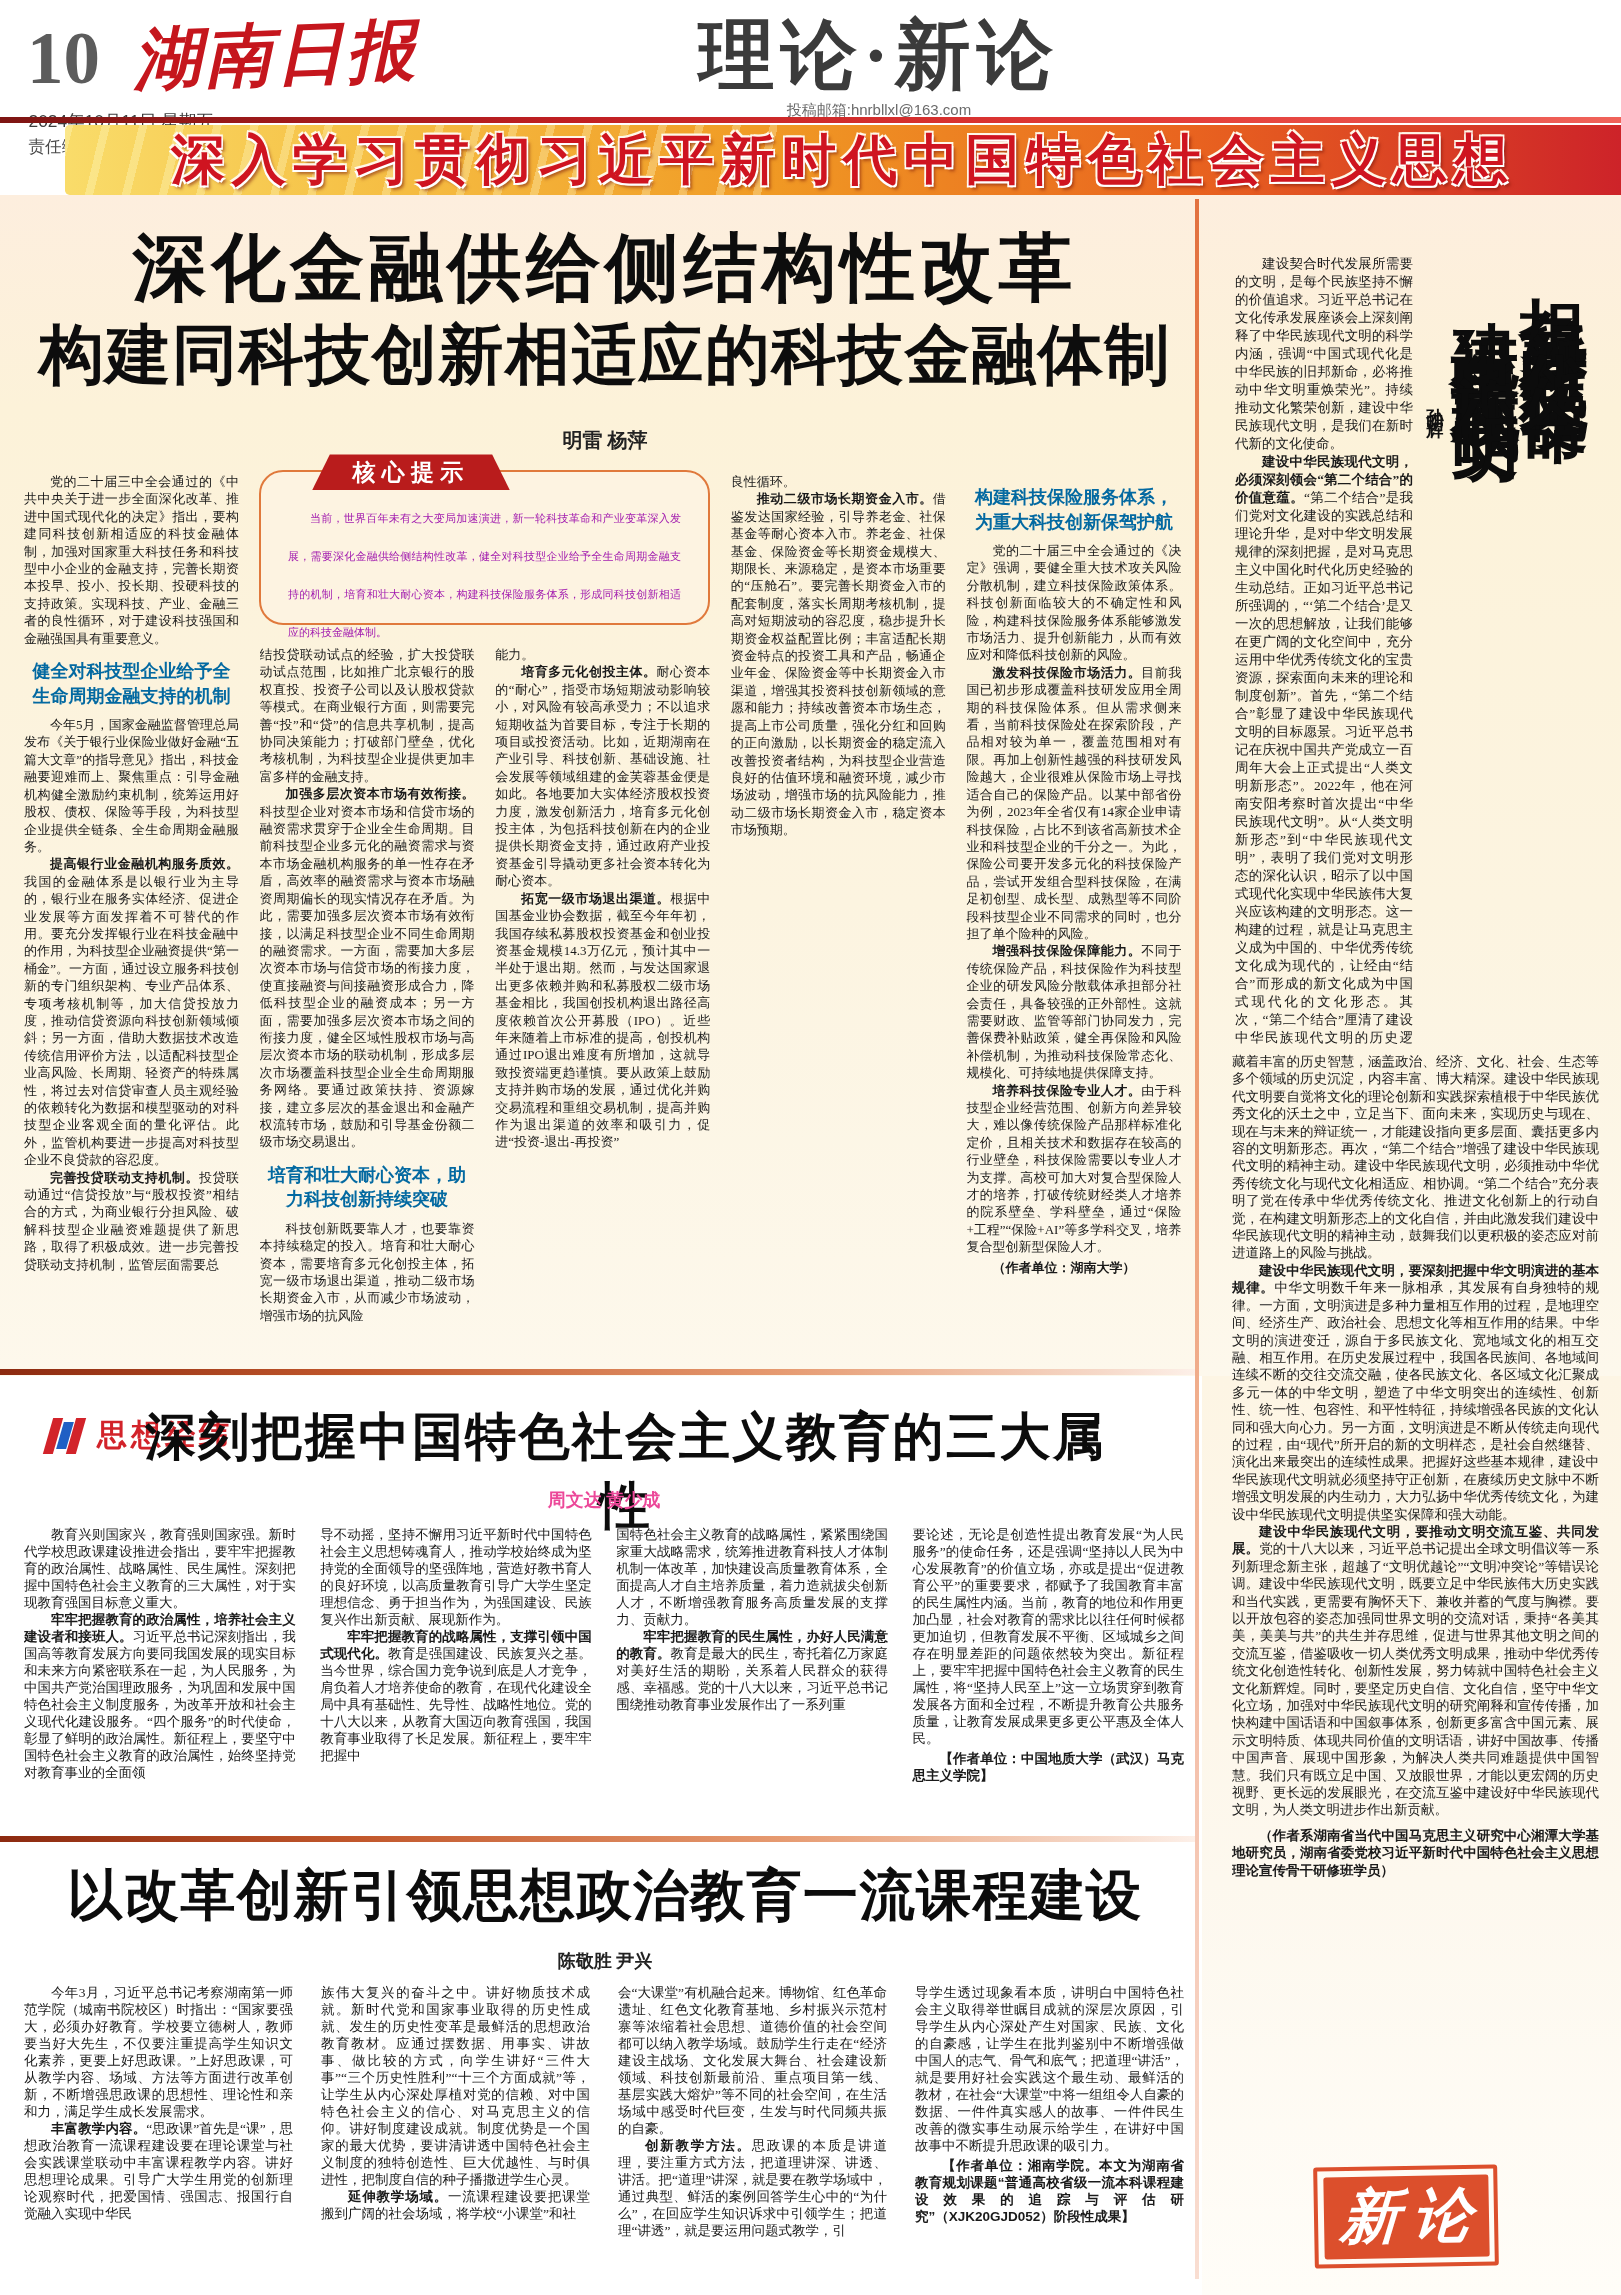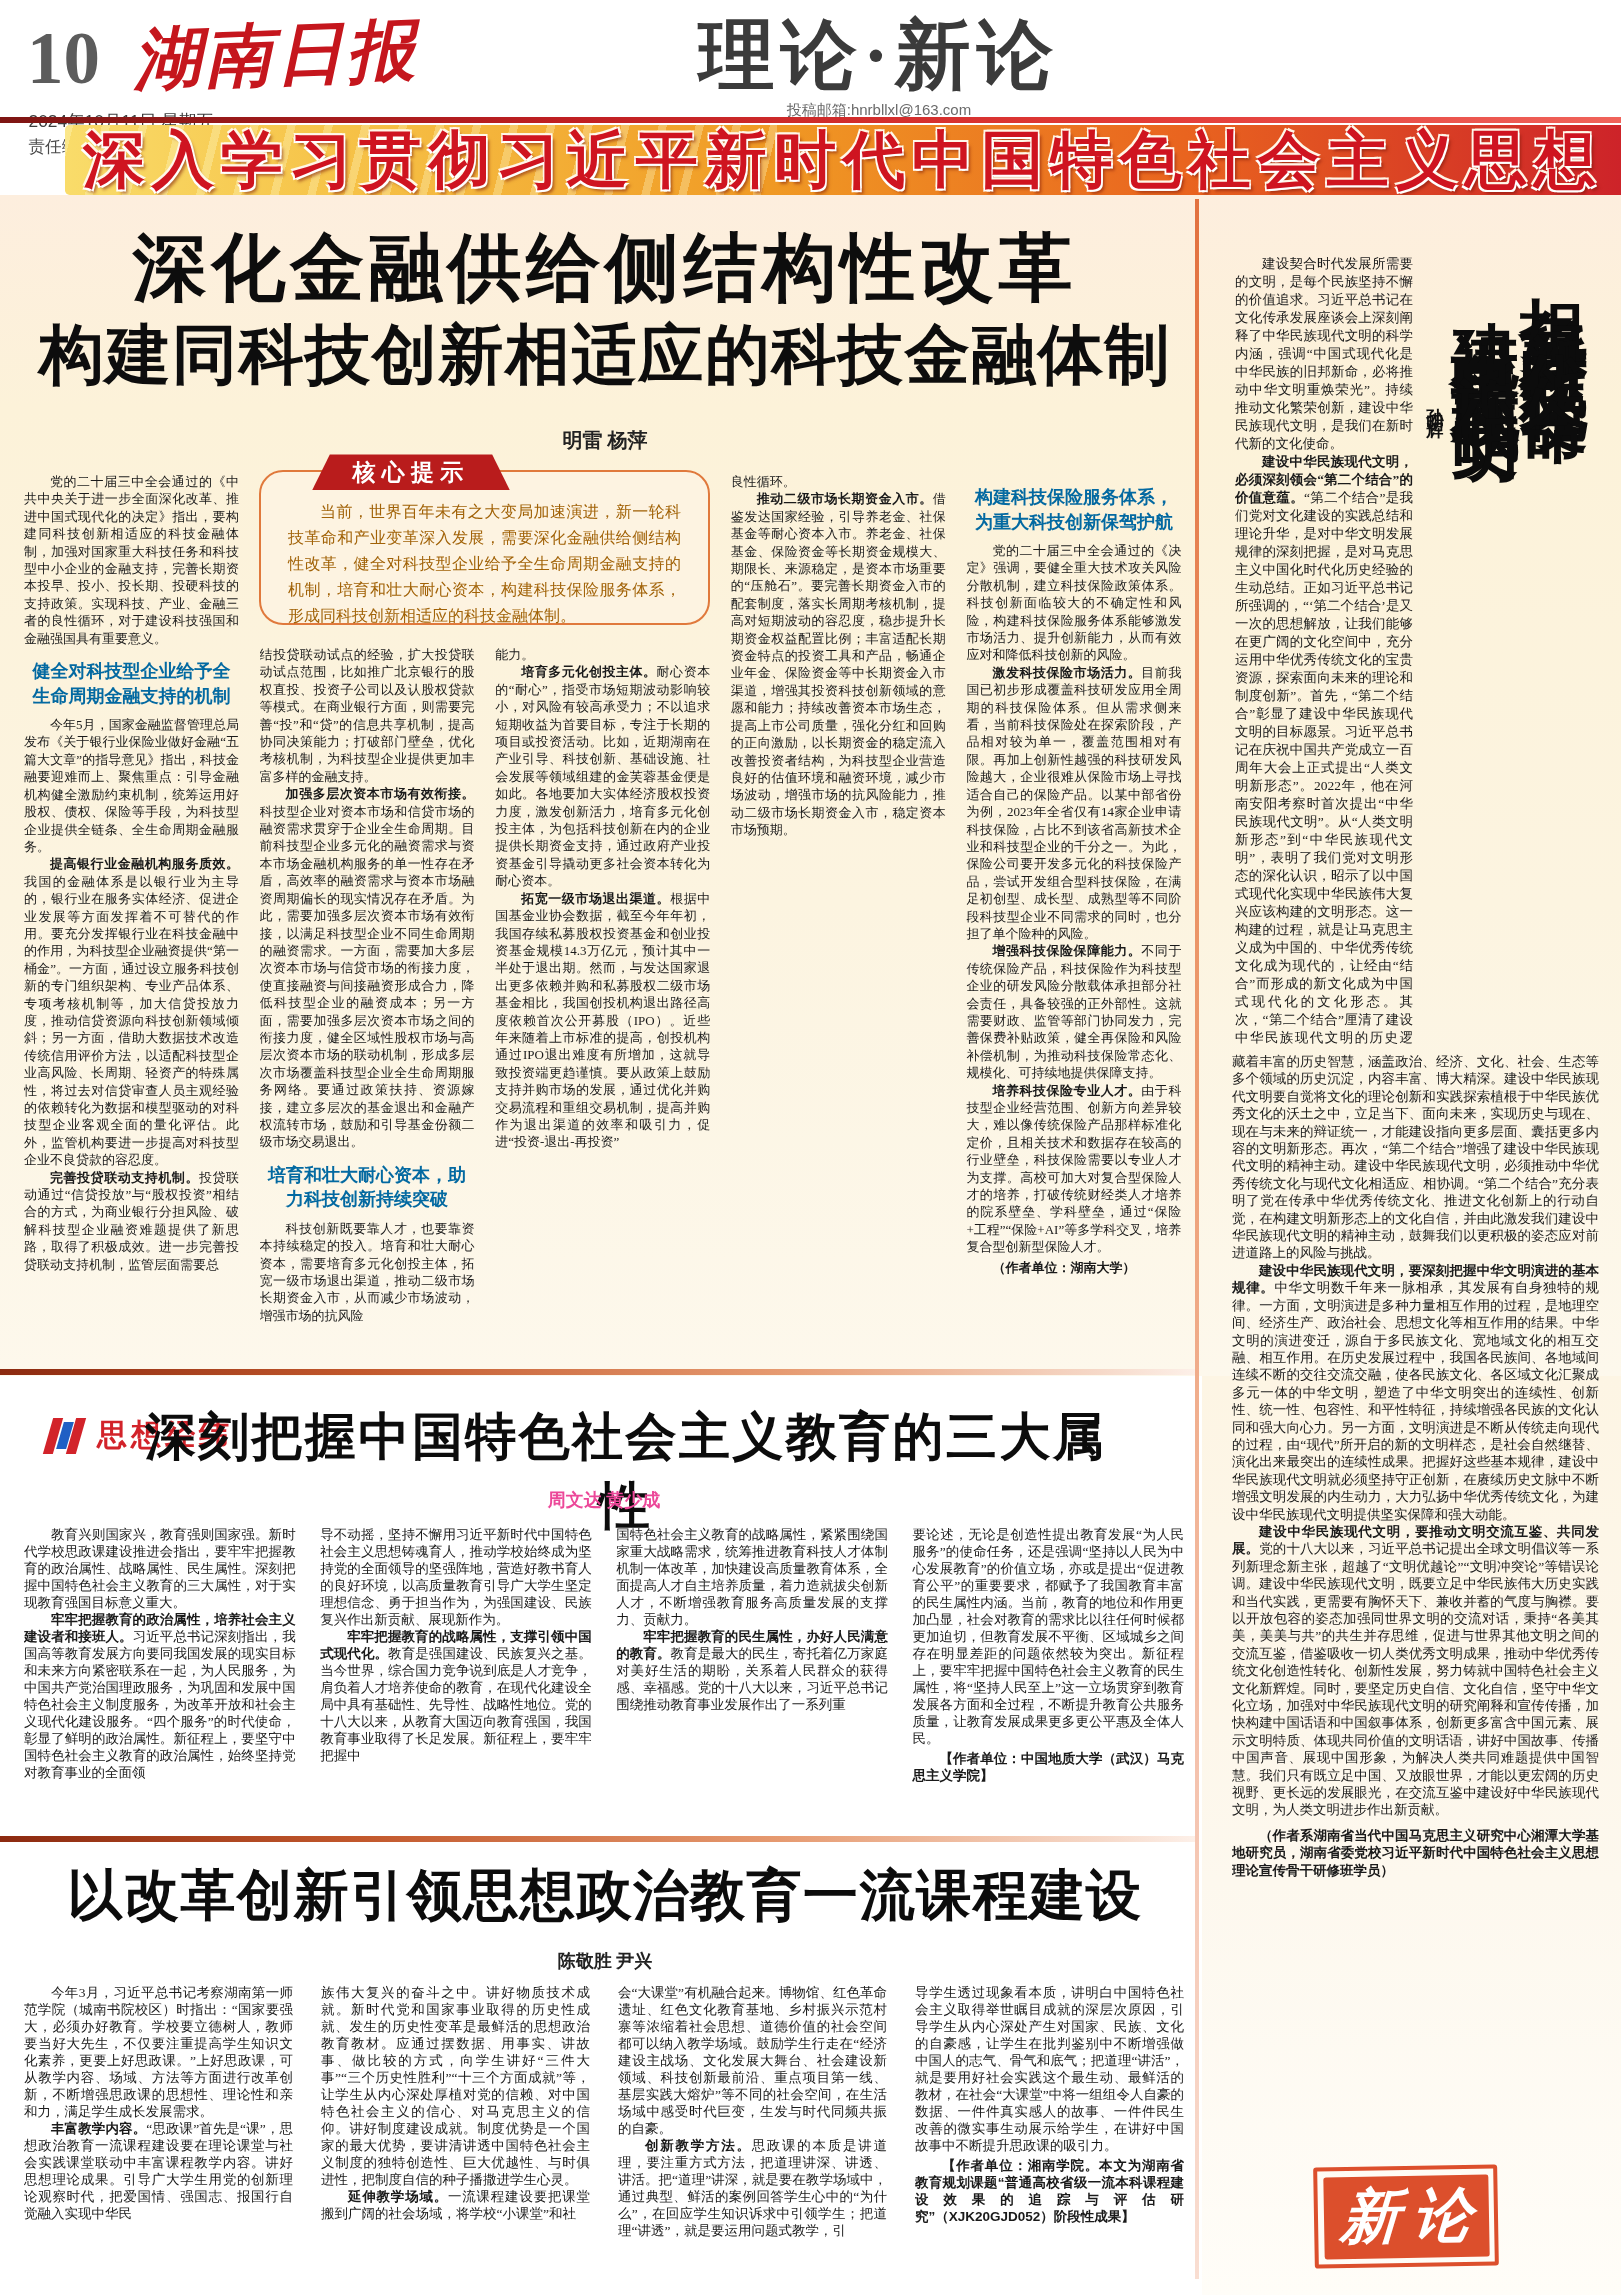--- a/index.html
+++ b/index.html
@@ -27,21 +27,21 @@
   .red-rule{left:0;top:117px;width:1621px;height:5.5px;
             background:linear-gradient(90deg,#7e1513,#c01f22 35%,#e23a36 70%,#f0635a);}
 
   
   .banner{left:65px;top:125px;width:1556px;height:70px;border-radius:4.7px 0 0 4.7px;
           background:linear-gradient(90deg,#f9dc6a 0%,#f6c247 18%,#f09a24 45%,#e9641f 72%,#cd2329 100%);overflow:hidden;}
   .banner:before{content:"";position:absolute;left:0;top:0;width:712px;height:70px;
           background:repeating-linear-gradient(104deg,rgba(255,255,210,.45) 0 8px,rgba(255,255,255,0) 8px 36px);
           opacity:.7;}
   .banner-text{position:absolute;left:0;top:0;width:100%;height:70px;display:flex;align-items:center;justify-content:center;
-          font-size:62px;font-weight:900;color:#cf1420;letter-spacing:7.1px;
+          font-size:54px;font-weight:900;color:#cf1420;letter-spacing:7.1px;
           text-shadow:1.6px 1.6px 0 #ffffff,-1.6px -1.6px 0 #fff7e8,1.6px -1.6px 0 #fff7e8,-1.6px 1.6px 0 #ffffff,3.2px 4px 3.2px rgba(120,20,10,.55);}
 
   
   .main-title1{left:24px;top:231px;width:1162px;text-align:center;font-size:74px;font-weight:900;
                letter-spacing:4.7px;color:#0d0d0d;line-height:1;}
   .main-title2{left:24px;top:320px;width:1162px;text-align:center;font-size:65px;font-weight:900;
                letter-spacing:1.6px;color:#0d0d0d;line-height:1.1;}
   .main-byline{left:24px;top:427px;width:1162px;text-align:center;font-size:20px;color:#222;font-weight:bold;}
 
   .main-body{left:24px;top:473px;width:1160px;height:872px;display:flex;gap:20.6px;}
@@ -56,21 +56,21 @@
   .blk.attrib{font-family:"Liberation Sans","DejaVu Sans",sans-serif;font-weight:bold;text-indent:2em;margin-top:3.2px;}
 
   
   .tip-box{position:absolute;left:235px;top:-3.2px;width:451px;height:155px;
            background:#fdf3e1;border:2.4px solid #e0793c;border-radius:24px;box-sizing:border-box;
            padding:27px 27px 0 27px;}
   .tip-label{position:absolute;left:51px;top:-17.4px;width:198px;height:36px;background:#b91c1c;
              clip-path:polygon(9% 0,91% 0,100% 100%,0 100%);display:flex;align-items:center;justify-content:center;
              color:#ffffff;font-size:23px;font-weight:bold;letter-spacing:6.3px;
              font-family:"Liberation Sans","DejaVu Sans",sans-serif;}
-  .tip-text{font-size:16px;line-height:26px;color:#a16207;text-align:justify;text-indent:2em;}
+  .tip-text{font-size:11px;line-height:38px;color:#a21caf;text-align:justify;text-indent:2em;}
 
   
   .divider{height:6.3px;width:1199px;left:0;
            background:linear-gradient(90deg,#8c2a10,#c2582c 30%,#e69a70 65%,#f6d9c9 92%,#fdf1ea);}
   .d1{top:1369px;}
   .d2{top:1836px;}
 
   
   .mid-logo{left:46px;top:1415px;height:41px;display:flex;align-items:center;gap:15px;}
   .mid-logo .bars{width:36px;height:36px;position:relative;}

